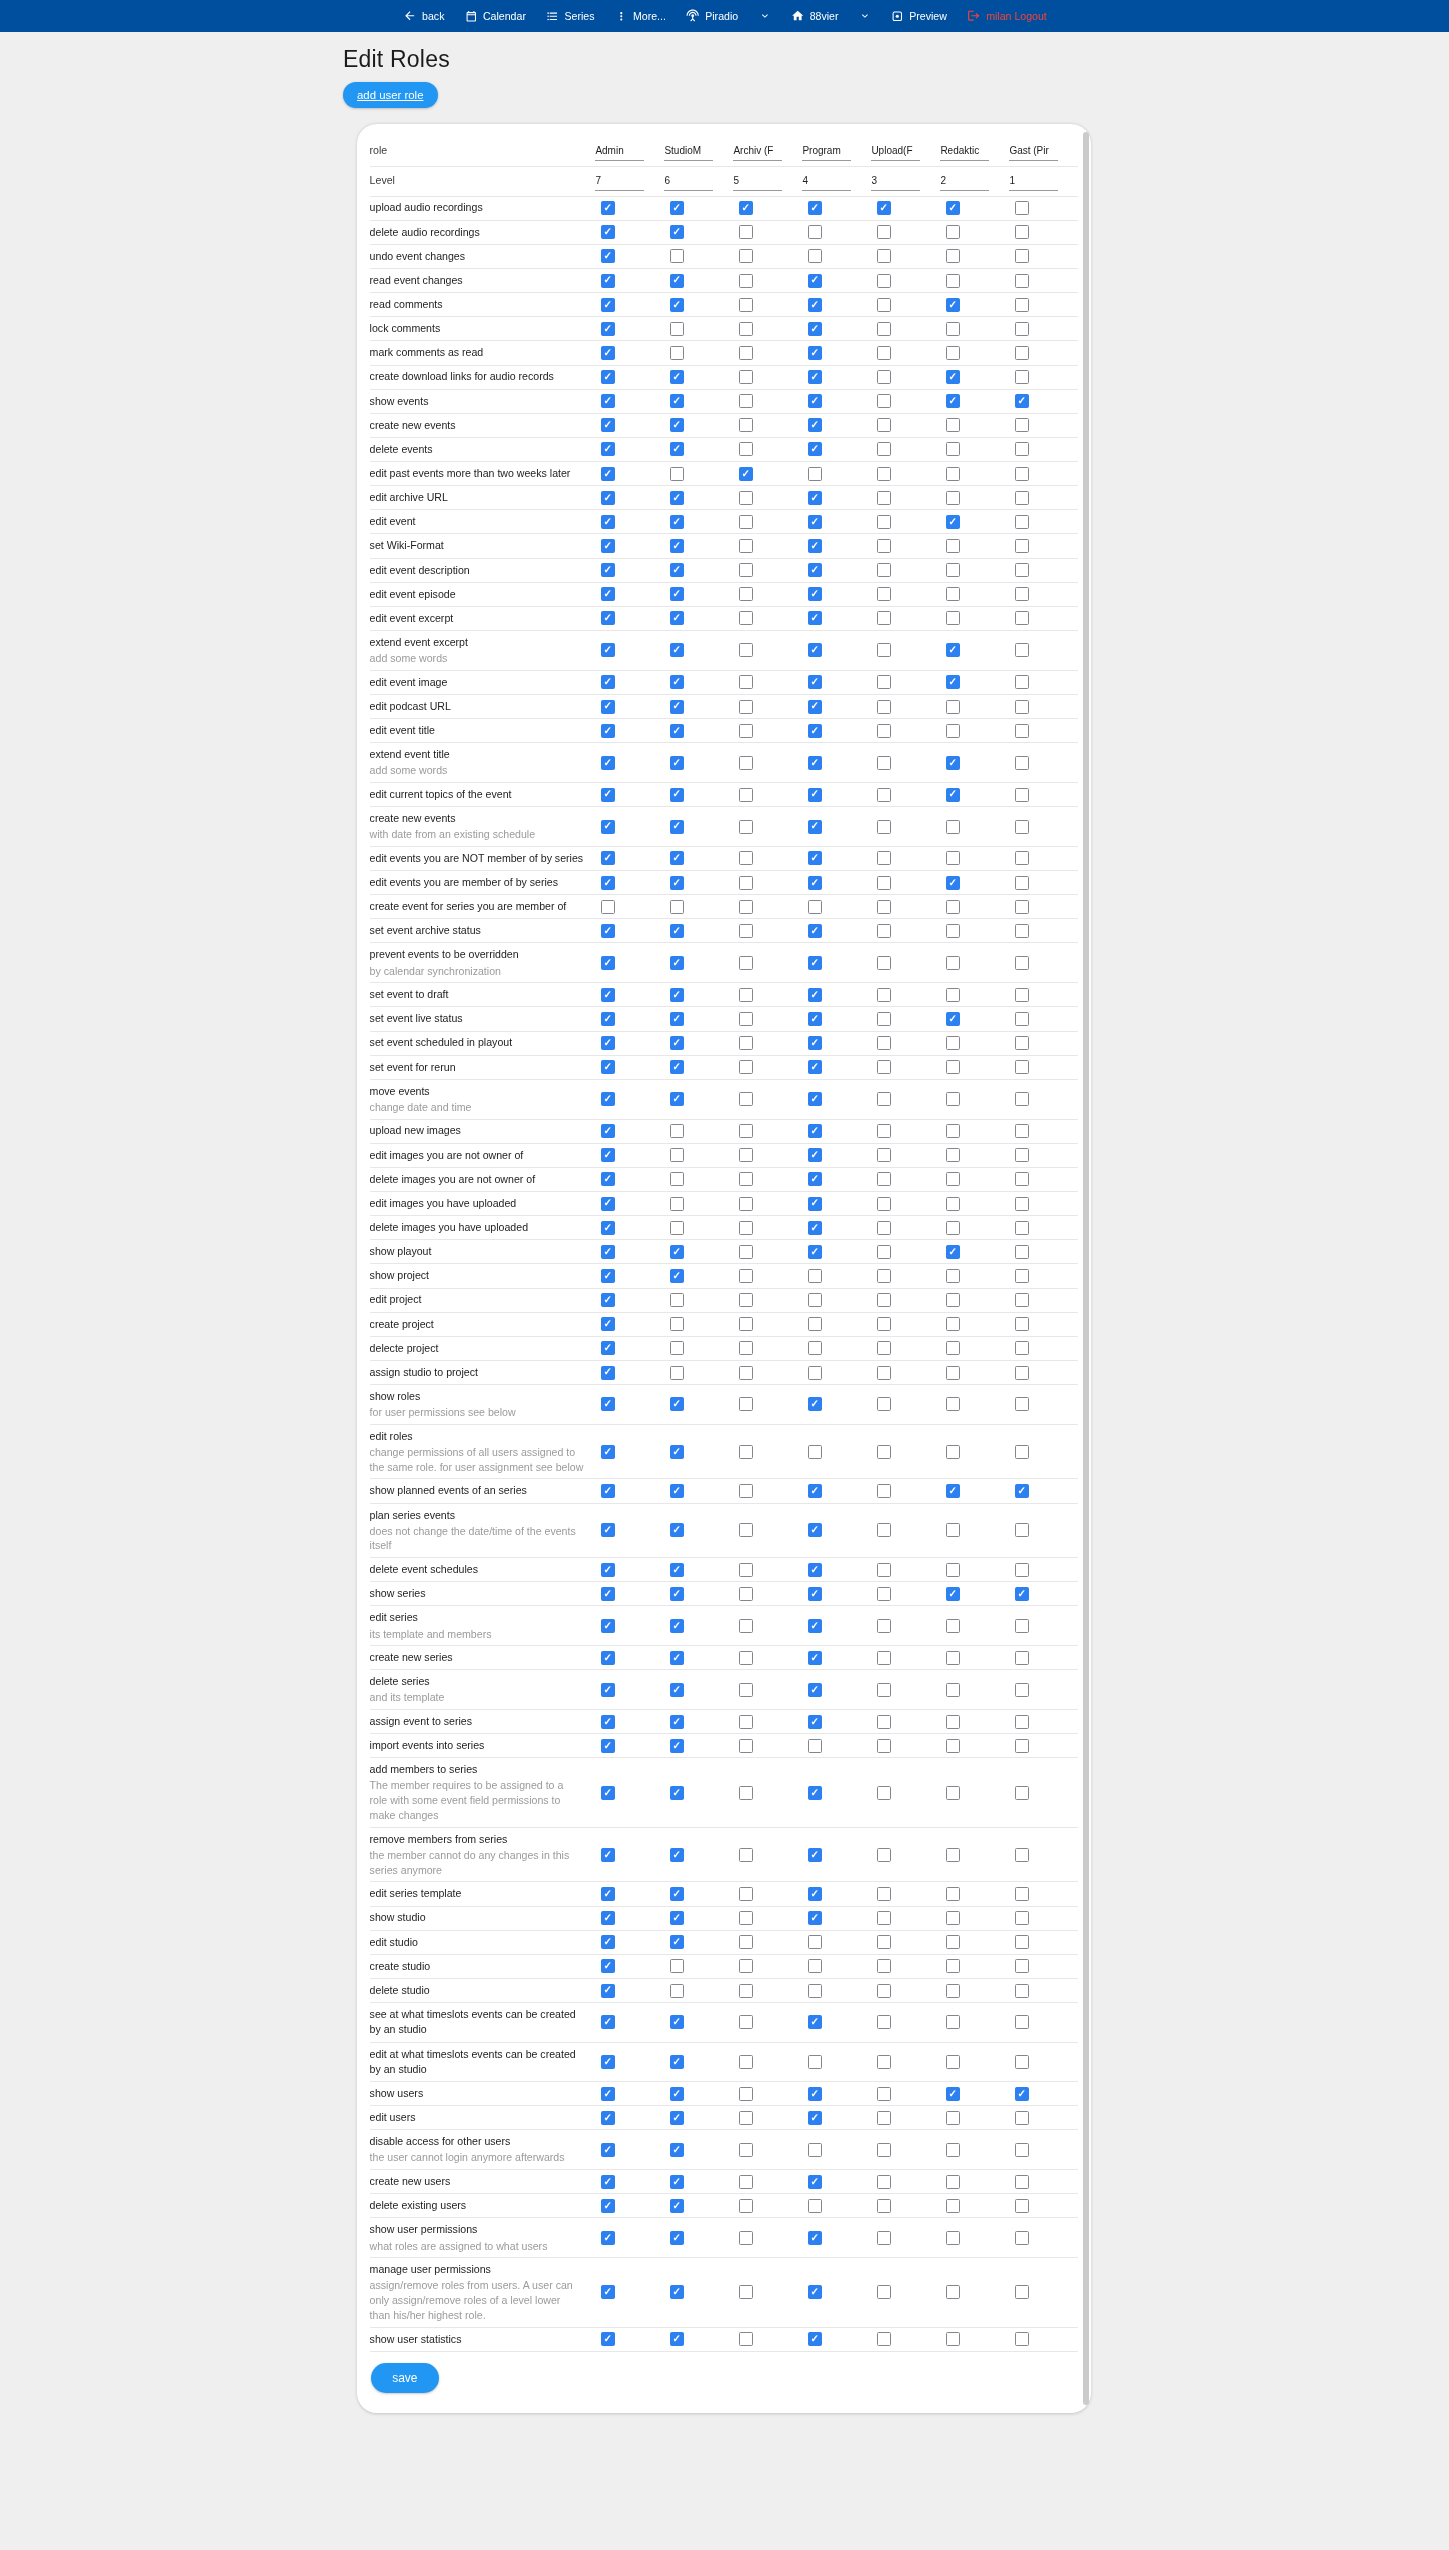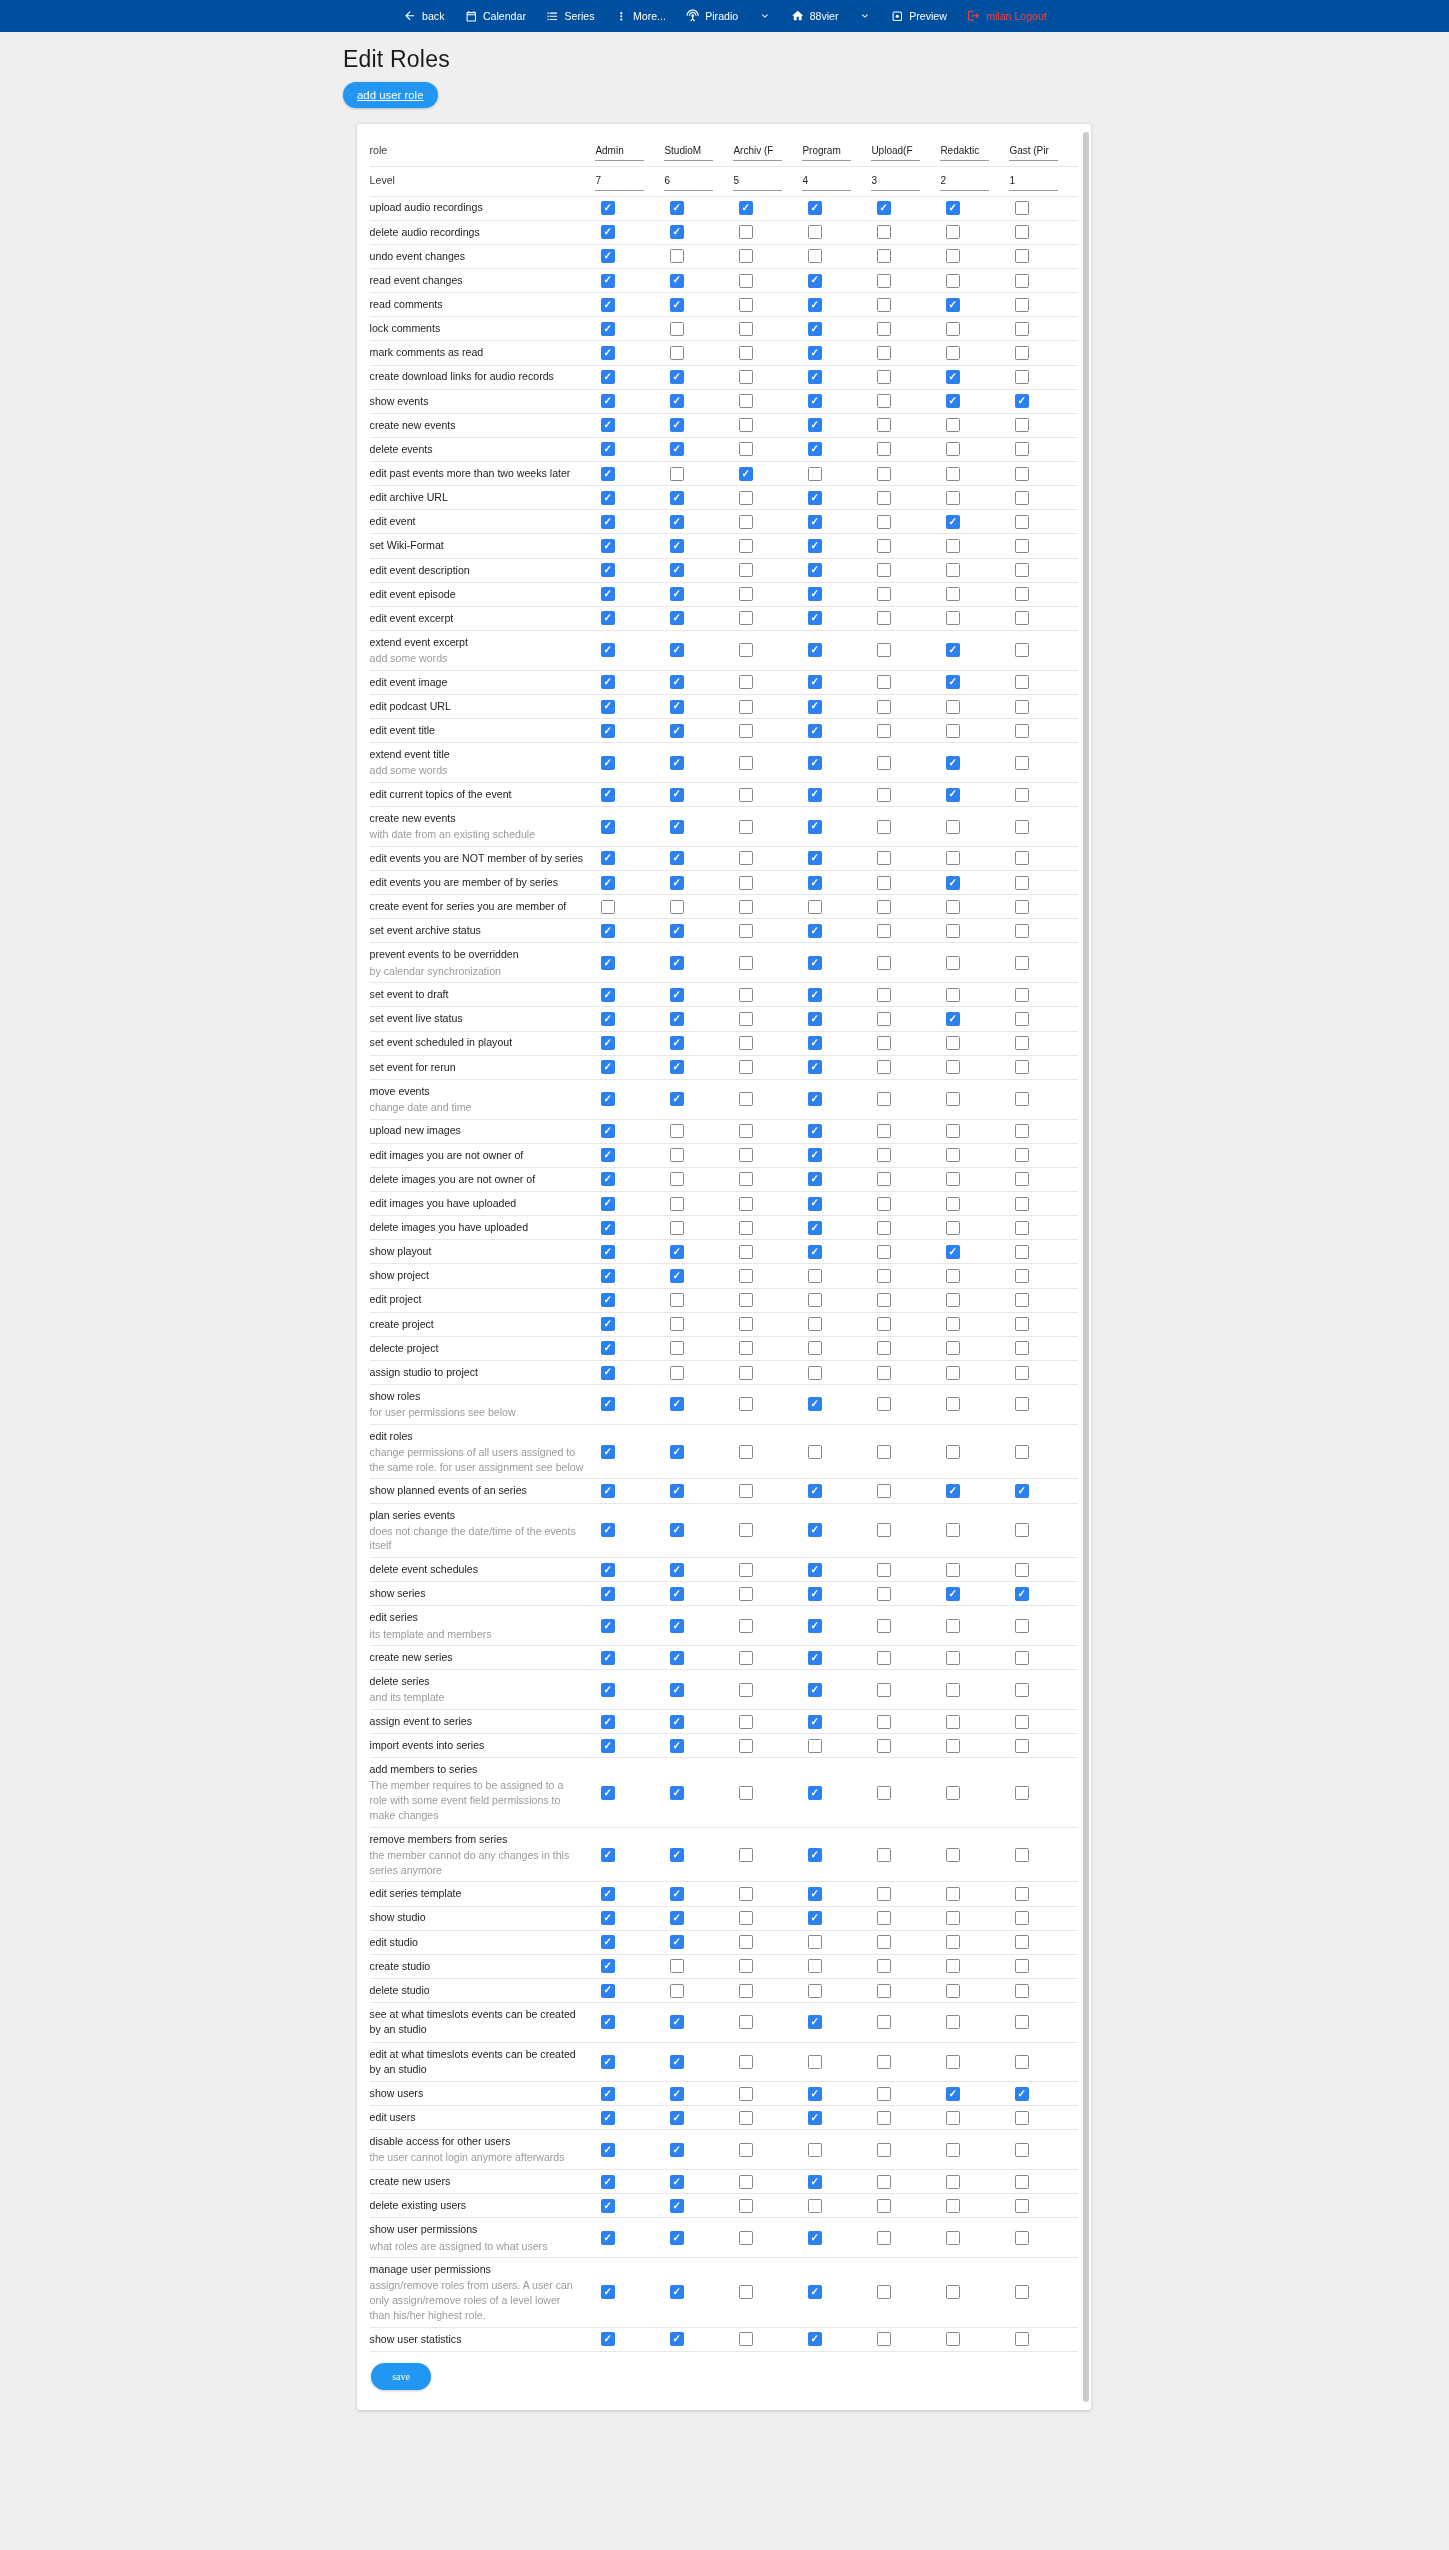--- a/index.html
+++ b/index.html
@@ -60,21 +60,21 @@
     box-shadow:0 0.8px 2.4px rgba(0,0,0,.25);
     margin:0 0 15.7px 0;
     text-decoration:underline;
   }
   
   .card{
     position:relative;
     width:734px;
     margin-left:14px;
     background:#fff;
-    border-radius:3px;
+    border-radius:20px;
     box-shadow:0 0.8px 3.1px rgba(0,0,0,.18);
     padding:11px 12.6px 17.3px 12.6px;
   }
   .v-scrollbar{
     position:absolute;
     top:7.9px;bottom:7.9px;right:2.4px;
     width:5.5px;border-radius:3.1px;
     background:#cbcbcb;
   }
   .table-row{
@@ -126,22 +126,22 @@
     content:"✓";
     color:#fff;
     font-size:10.2px;
     font-weight:bold;
     line-height:1;
   }
   .save-btn{
     border:none;
     background:var(--accent);
     color:#fff;
-    font-family:Liberation Serif, serif;
-    font-size:10px;
+    font-family:Liberation Sans, sans-serif;
+    font-size:12px;
     padding:7.9px 21px;
     border-radius:15px;
     cursor:pointer;
     box-shadow:0 0.8px 2.4px rgba(0,0,0,.25);
     margin:11px 0 3.1px 1.6px;
   }
 </style>
 </head>
 <body>
 

